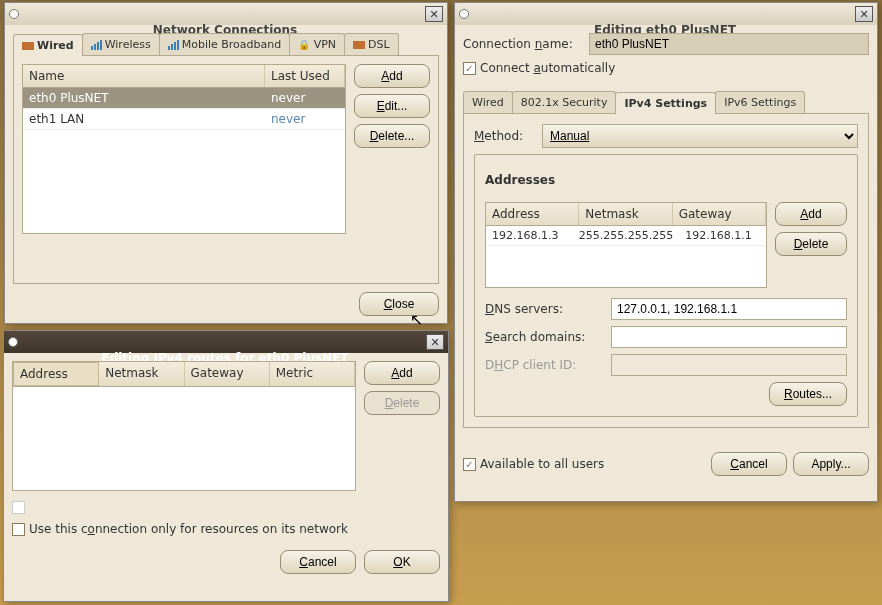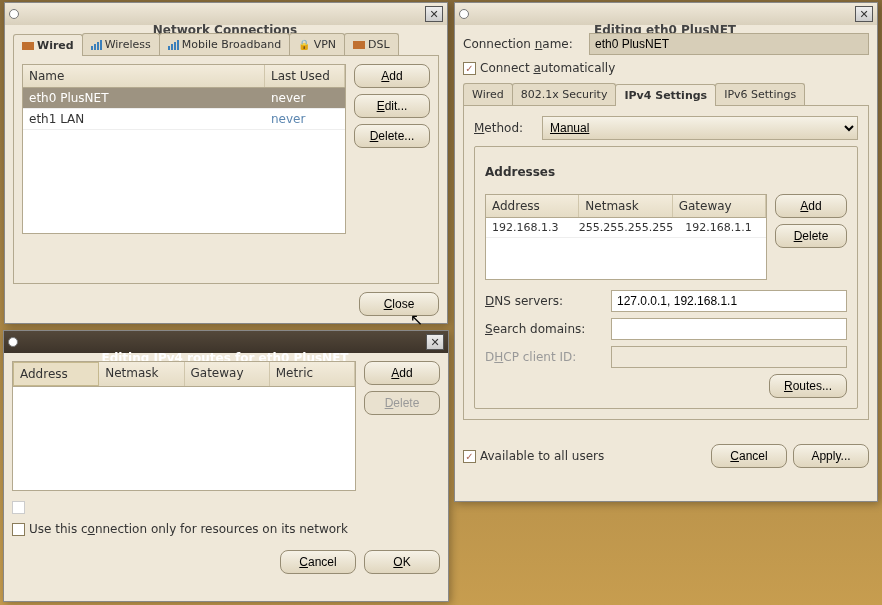--- a/index.html
+++ b/index.html
@@ -151,21 +151,21 @@
   <div class="titlebar light">
     <span class="radio"></span>
     <span class="title">Editing eth0 PlusNET</span>
     <span class="closebtn">✕</span>
   </div>
   <div class="content">
     <div class="formrow">
       <label>Connection <u class="accel">n</u>ame:</label>
       <input type="text" style="flex: 1 1 0%; background: rgb(215, 206, 184);" value="eth0 PlusNET">
     </div>
-    <div style="display:flex; align-items:flex-end; margin-bottom:8px;">
+    <div style="display:flex; align-items:flex-end; margin-bottom:16px;">
       <span class="checkbox checked"></span>
       <span>Connect <u class="accel">a</u>utomatically</span>
     </div>
     <div class="tabs">
       <div class="tab">Wired</div>
       <div class="tab">802.1x Security</div>
       <div class="tab active">IPv4 Settings</div>
       <div class="tab">IPv6 Settings</div>
     </div>
     <div class="tabpanel" style="padding:10px;">

